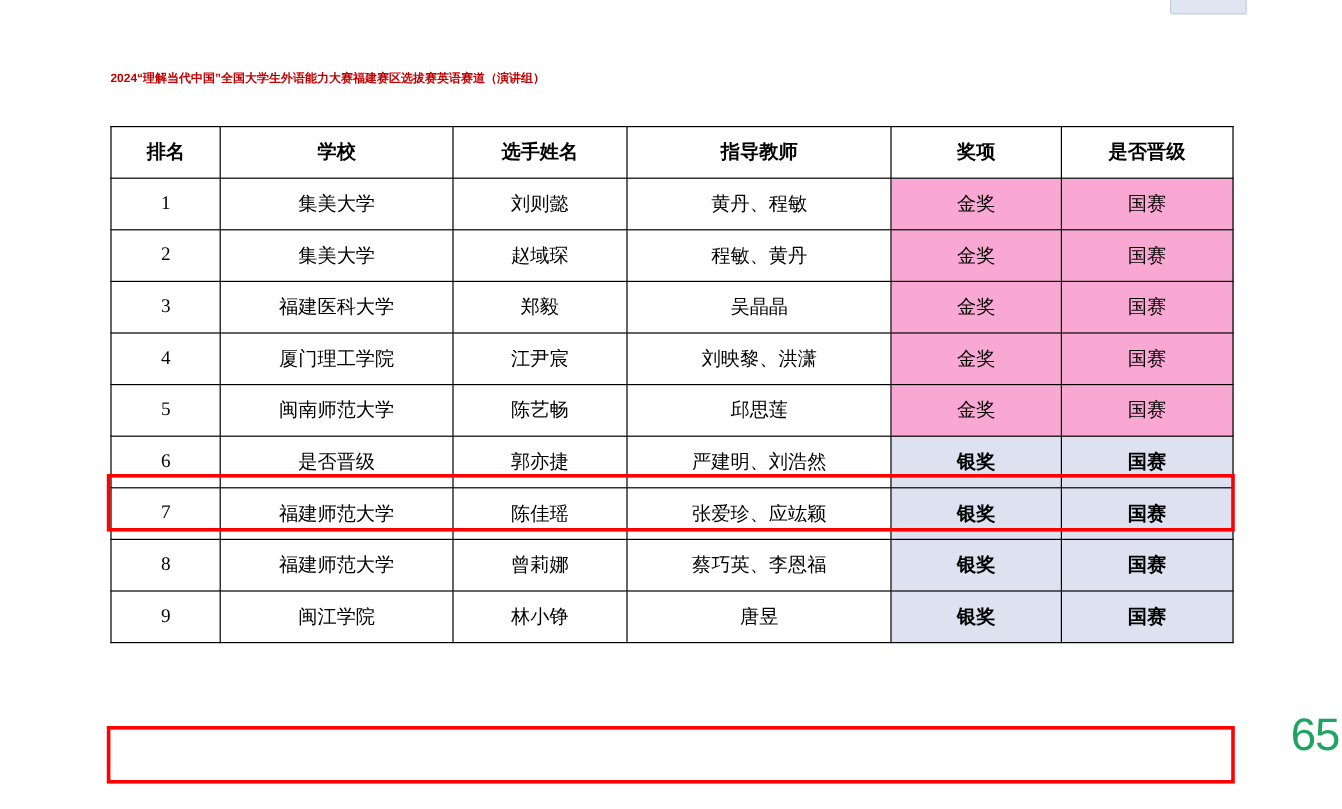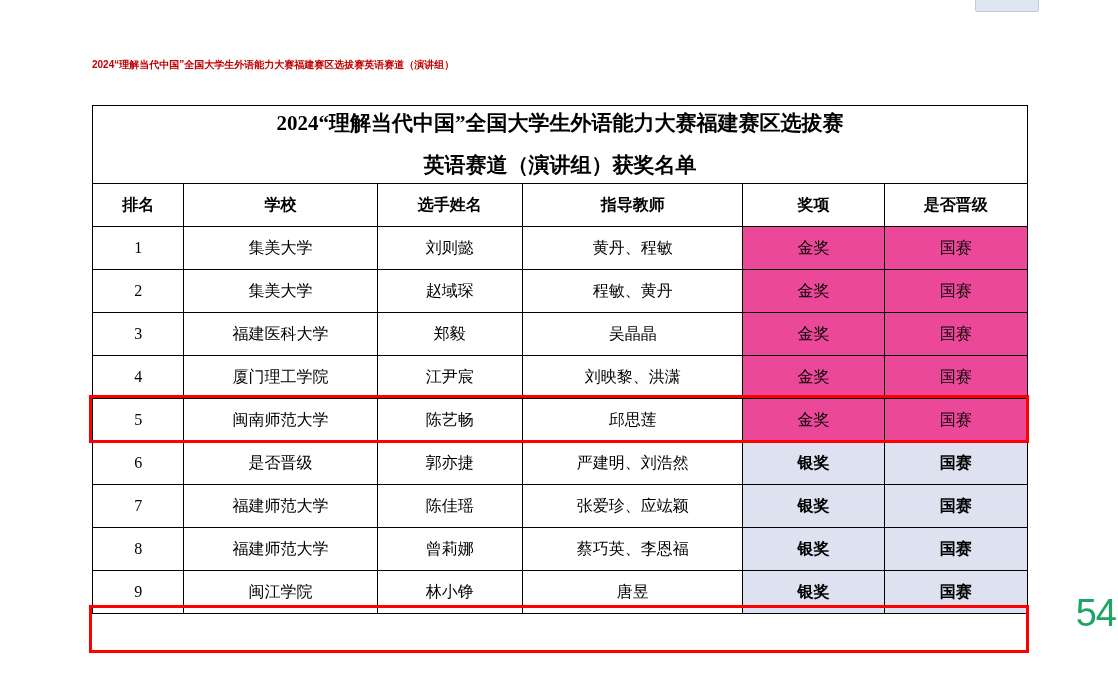--- a/index.html
+++ b/index.html
@@ -90,21 +90,21 @@
     height: 44px;
   }
   .col-rank    { width: 88px; }
   .col-school  { width: 186px; }
   .col-name    { width: 140px; }
   .col-teacher { width: 212px; }
   .col-award   { width: 136px; }
   .col-advance { width: 138px; }
 
   tr.gold td.award-cell, tr.gold td.advance-cell {
-    background: #ec4899;
+    background: #f9a8d4;
   }
   tr.silver td.award-cell, tr.silver td.advance-cell {
     background: #dde1f0;
     font-weight: bold;
   }
 
   
   .hl-box {
     position: absolute;
     left: -3px;
@@ -141,26 +141,20 @@
     <colgroup>
       <col class="col-rank">
         <col class="col-school">
         <col class="col-name">
       <col class="col-teacher">
         <col class="col-award">
         <col class="col-advance">
     </colgroup>
     <tbody>
       <tr>
-        <td class="title-cell" colspan="6">
-          <span class="title-line1">2024“理解当代中国”全国大学生外语能力大赛福建赛区选拔赛</span>
-          <span class="title-line2">英语赛道（演讲组）获奖名单</span>
-        </td>
-      </tr>
-      <tr>
         <td class="hdr">排名</td>
         <td class="hdr">学校</td>
         <td class="hdr">选手姓名</td>
         <td class="hdr">指导教师</td>
         <td class="hdr">奖项</td>
         <td class="hdr">是否晋级</td>
       </tr>
 
       <tr class="gold">
         <td>1</td>
@@ -235,13 +229,13 @@
         <td class="award-cell">银奖</td>
         <td class="advance-cell">国赛</td>
       </tr>
     </tbody>
   </table>
 
   <div class="hl-box" id="hl-row5"></div>
   <div class="hl-box" id="hl-row10"></div>
 </div>
 
-<div class="corner-mark">54</div>
+<div class="corner-mark">65</div>
 
 </body></html>

